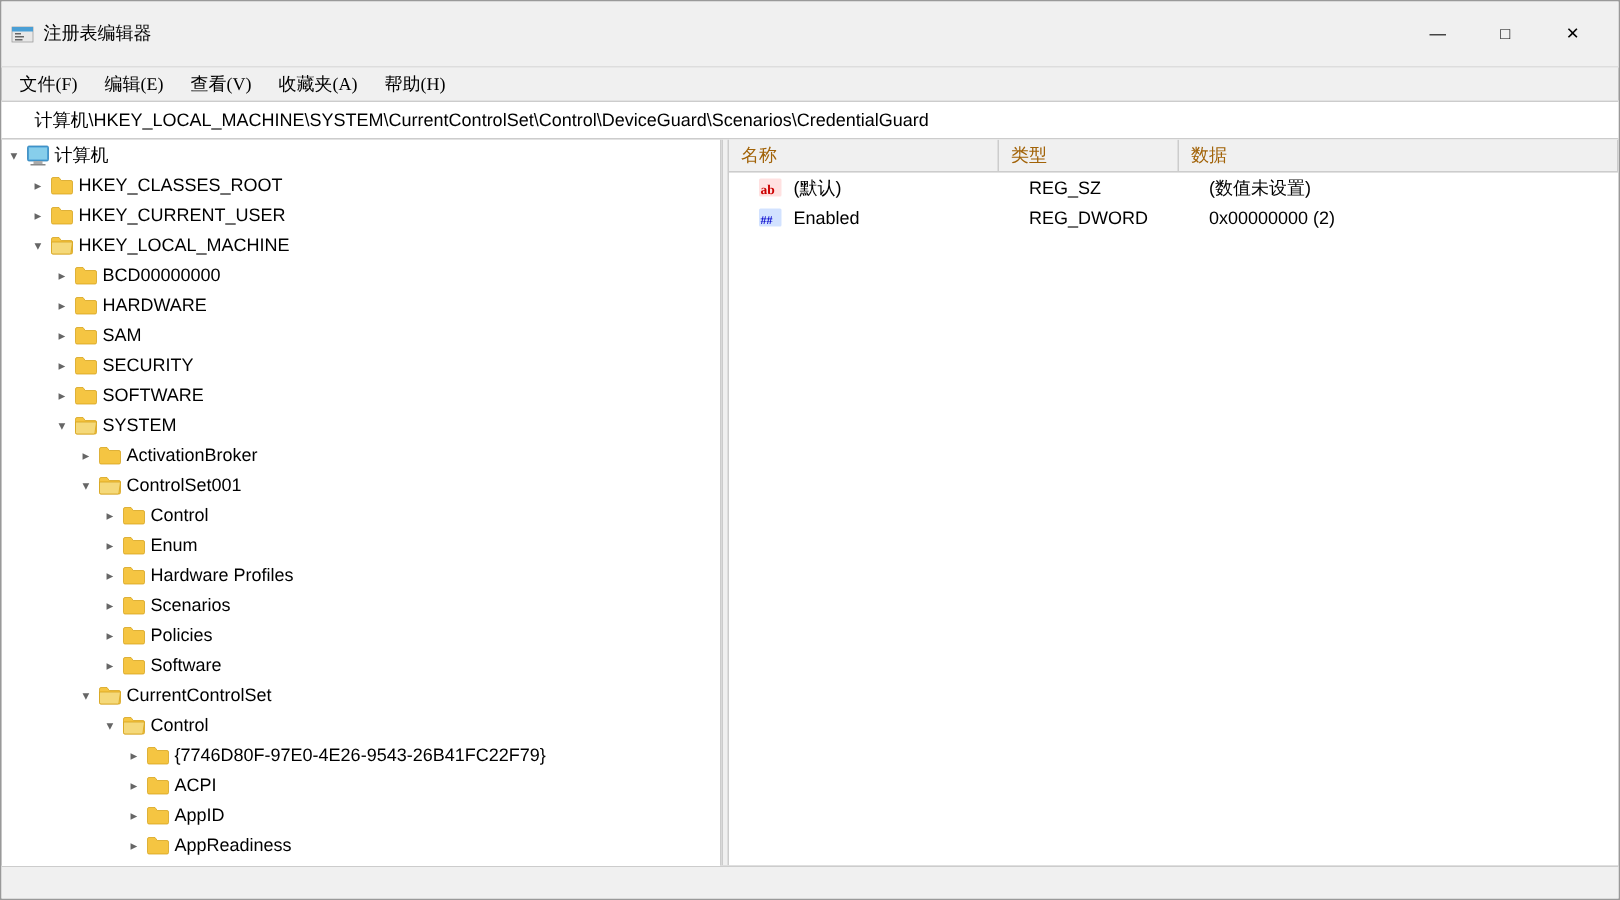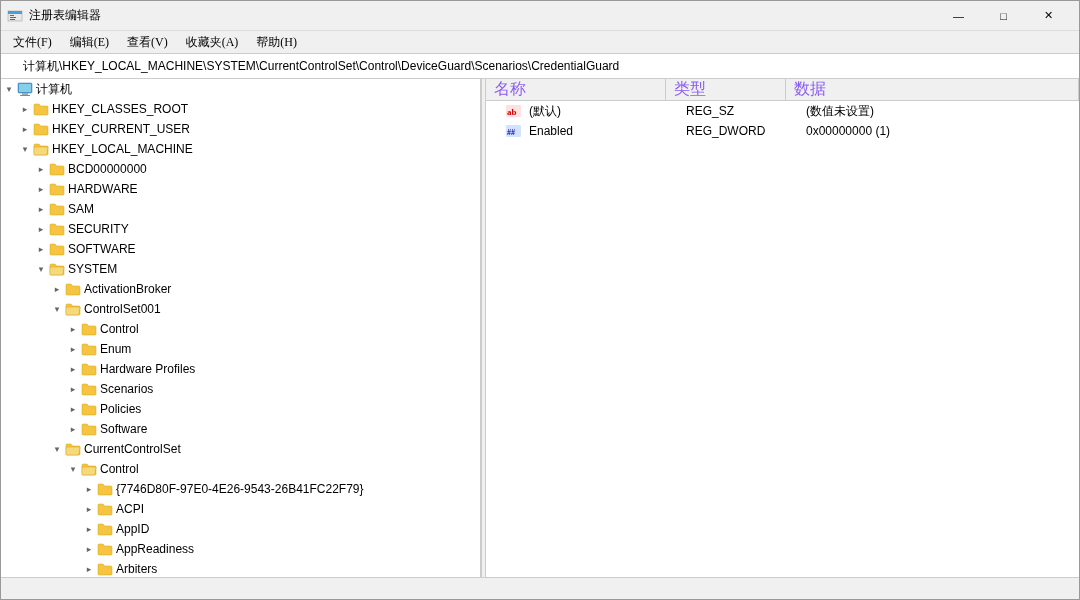--- a/index.html
+++ b/index.html
@@ -17,21 +17,21 @@
     .window {
       width: 1080px;
       height: 600px;
       background: #f0f0f0;
       border: 1px solid #999;
       display: flex;
       flex-direction: column;
     }
 
     .title-bar {
-      height: 30px;
+      height: 44px;
       background: #f0f0f0;
       display: flex;
       align-items: center;
       justify-content: space-between;
       padding: 0 8px 0 6px;
       border-bottom: 1px solid #ddd;
       flex-shrink: 0;
     }
 
     .title-bar-left {
@@ -146,23 +146,23 @@
     .reg-header {
       display: flex;
       background: #f0f0f0;
       border-bottom: 1px solid #ccc;
       height: 22px;
       align-items: center;
     }
 
     .reg-col-header {
       padding: 2px 8px;
-      font-size: 16px;
+      font-size: 12px;
       font-weight: normal;
-      color: #8b5cf6;
+      color: #a16207;
       border-right: 1px solid #ccc;
       height: 100%;
       display: flex;
       align-items: center;
       text-align: right;
     }
 
     .col-name { width: 180px; }
     .col-type { width: 120px; }
     .col-data { flex: 1; }
@@ -589,21 +589,21 @@
             <div class="reg-cell col-name">
               <span class="reg-icon">
                 <svg width="16" height="14" viewBox="0 0 16 14">
       <rect x="0" y="1" width="15" height="12" rx="1" fill="#6b9fff" opacity="0.3"></rect>
       <text x="1" y="11" font-size="8" font-weight="bold" fill="#0000cc" font-family="serif">##</text>
     </svg>
               </span>
               <span>Enabled</span>
             </div>
             <div class="reg-cell col-type">REG_DWORD</div>
-            <div class="reg-cell col-data">0x00000000 (1)</div>
+            <div class="reg-cell col-data">0x00000000 (2)</div>
           </div>
         </div>
     </div>
   </div>
 
   <div class="status-bar">
   </div>
 </div>
 
 </body></html>

